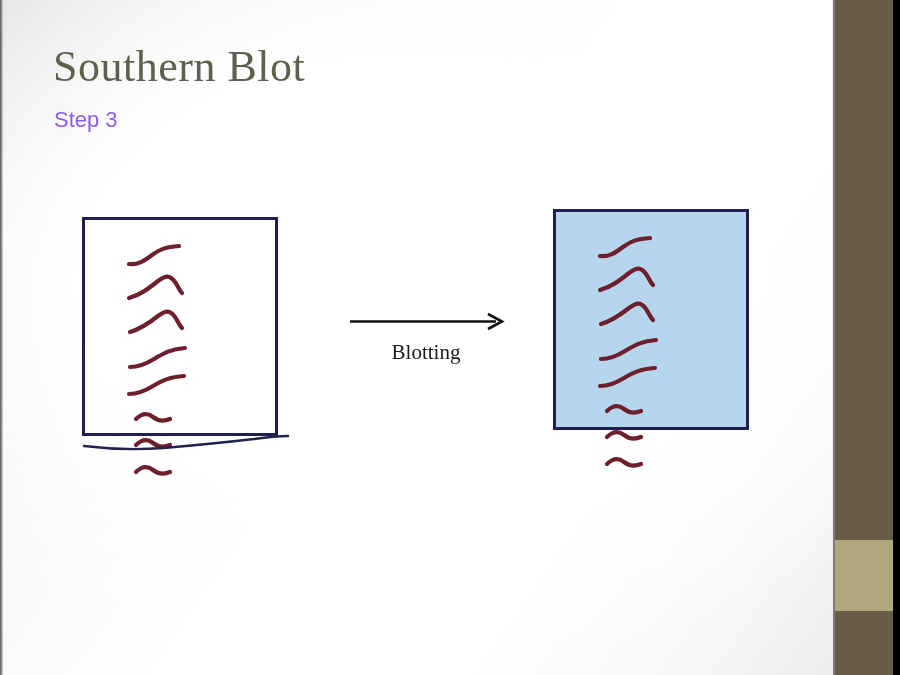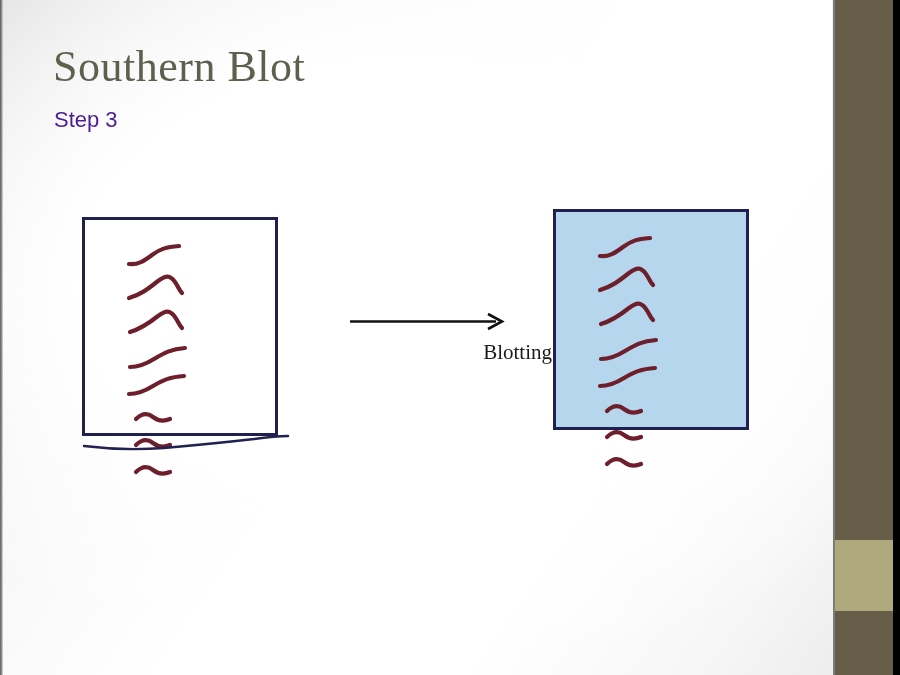--- a/index.html
+++ b/index.html
@@ -83,21 +83,21 @@
     letter-spacing: .5px;
     white-space: nowrap;
   }
   .subtitle {
     position: absolute;
     left: 54px;
     top: 106px;
     font-family: "Liberation Sans", sans-serif;
     font-size: 22px;
     line-height: 28px;
-    color: #4c1d95;
+    color: #8b5cf6;
     white-space: nowrap;
   }
 
   
   .gel-box {
     position: absolute;
     box-sizing: border-box;
     border: 3px solid #1f2050;
   }
   #gel-left {
@@ -155,21 +155,21 @@
     position: absolute;
     left: 300px;
     top: 338px;
     width: 252px;
     text-align: center;
     font-family: "Liberation Serif", serif;
     font-size: 21px;
     line-height: 28px;
     color: #1b1b1b;
   }
-  .caption .line { display: block; white-space: nowrap; text-align: right; }
+  .caption .line { display: block; white-space: nowrap; }
 </style>
 </head>
 <body>
 
 <div id="slide">
 
   <div class="bg-wash"></div>
   <div class="bg-wash2"></div>
   <div class="edge-left"></div>
 

